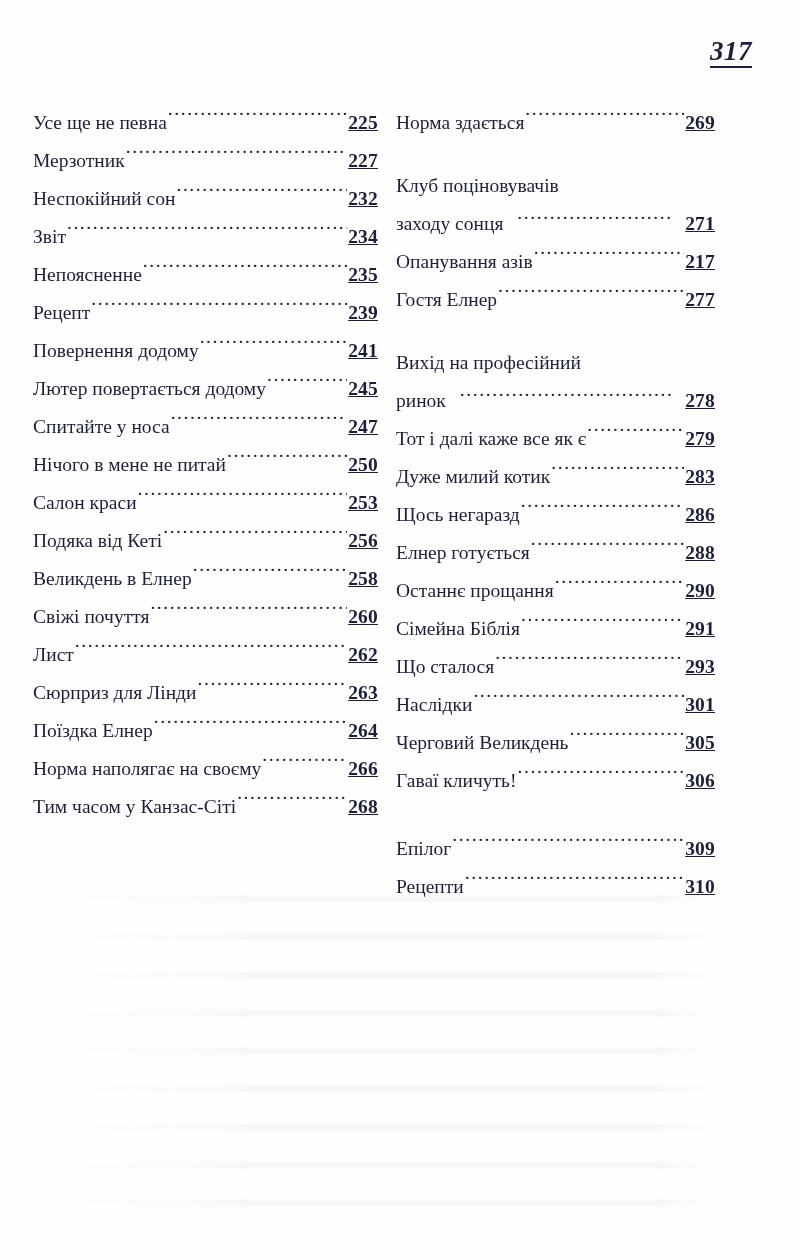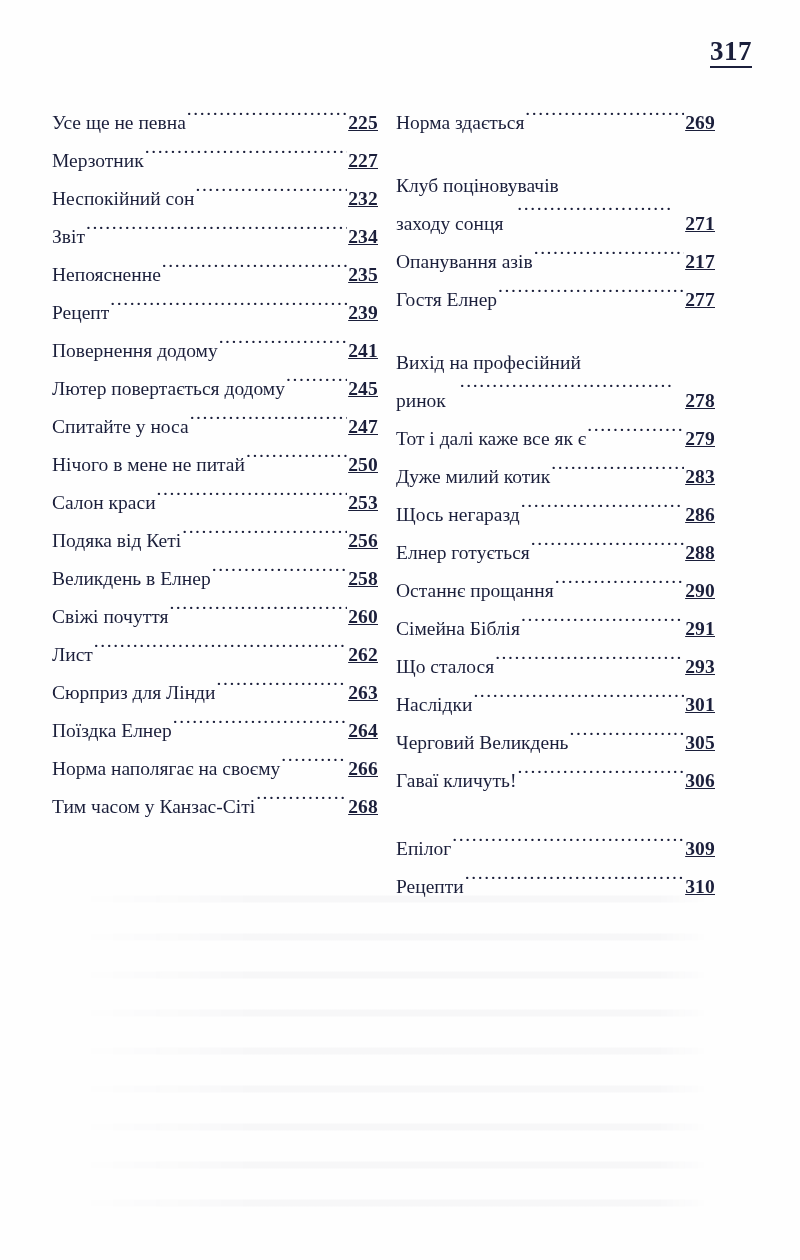--- a/index.html
+++ b/index.html
@@ -45,41 +45,42 @@
     -webkit-mask-image: linear-gradient(to right, transparent 0%, #000 28%, #000 92%, transparent 100%);
             mask-image: linear-gradient(to right, transparent 0%, #000 28%, #000 92%, transparent 100%);
   }
 
   
   .folio {
     position: absolute;
     top: 38px;
     right: 48px;
     font-size: 27px;
+    font-style: italic;
     font-weight: 700;
     letter-spacing: 0.5px;
     color: #1b1f3b;
     border-bottom: 2px solid #1b1f3b;
     padding-bottom: 1px;
     line-height: 1;
   }
 
   
   .toc {
     position: absolute;
     top: 104px;
     left: 0;
     width: 800px;
     display: flex;
     gap: 0;
   }
   .col {
     box-sizing: border-box;
   }
-  .col-left  { width: 390px; padding-left: 52px;  padding-right: 12px; }
+  .col-left  { width: 390px; padding-left: 33px;  padding-right: 12px; }
   .col-right { width: 410px; padding-left: 6px;   padding-right: 85px; }
 
   .entry {
     display: flex;
     align-items: baseline;
     font-size: 19.5px;
     line-height: 38px;
     white-space: nowrap;
   }
   .entry.spaced { margin-top: 30px; }
@@ -117,21 +118,21 @@
   .entry.wrap {
     display: block;
     white-space: normal;
     margin-top: 25px;
   }
   .entry.wrap .wrap-line-1 {
     display: block;
   }
   .entry.wrap .wrap-line-2 {
     display: flex;
-    align-items: flex-start;
+    align-items: center;
     gap: 13px;
   }
   .entry.wrap .wrap-line-2 .title2 { flex: 0 0 auto; }
 </style>
 </head>
 <body style="background: rgb(254, 254, 254);">
 
 <div class="page">
   <div class="bleed"></div>
 

